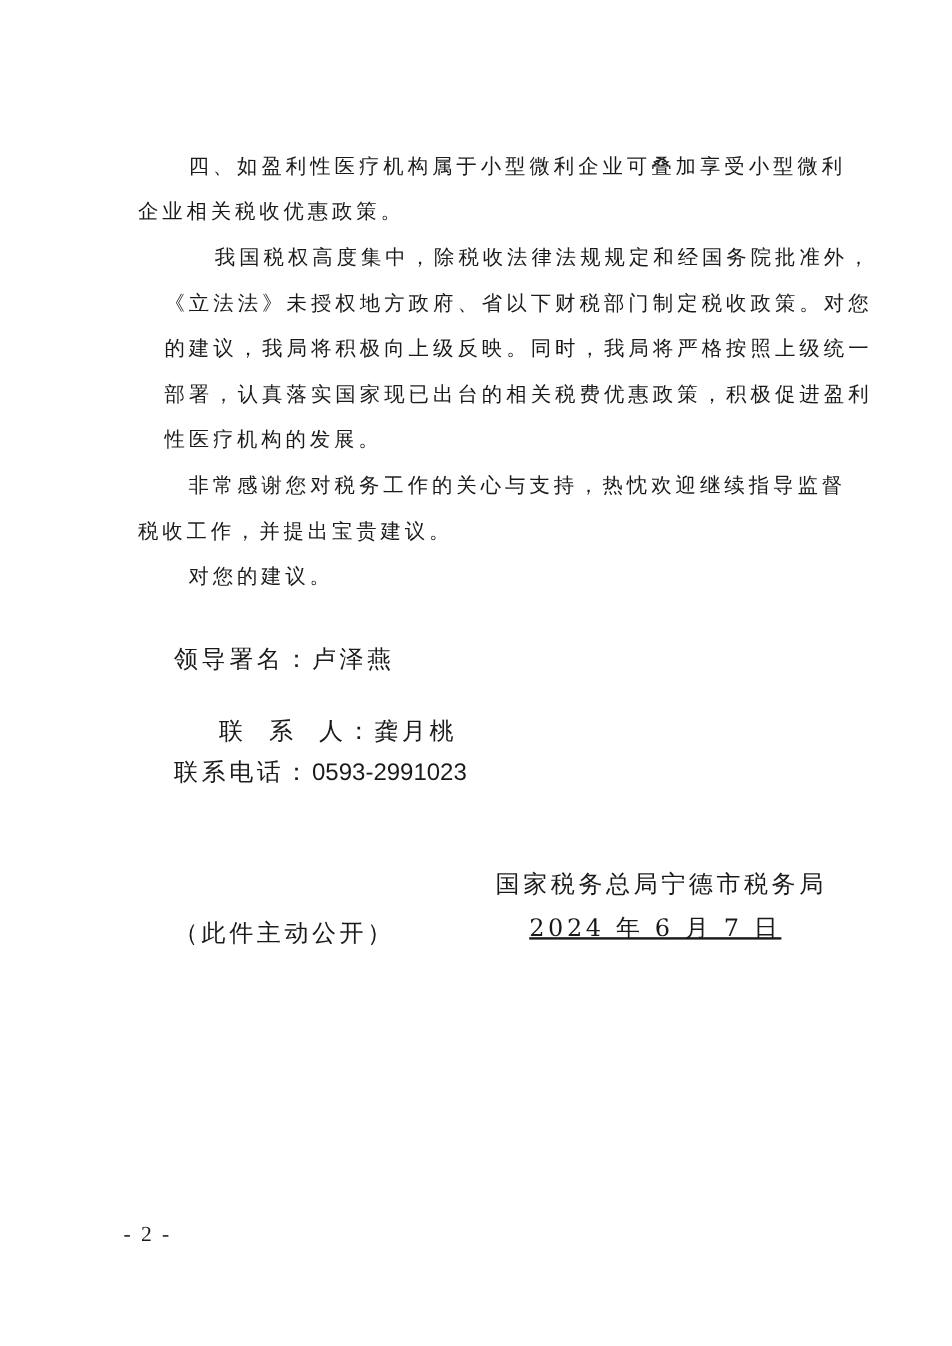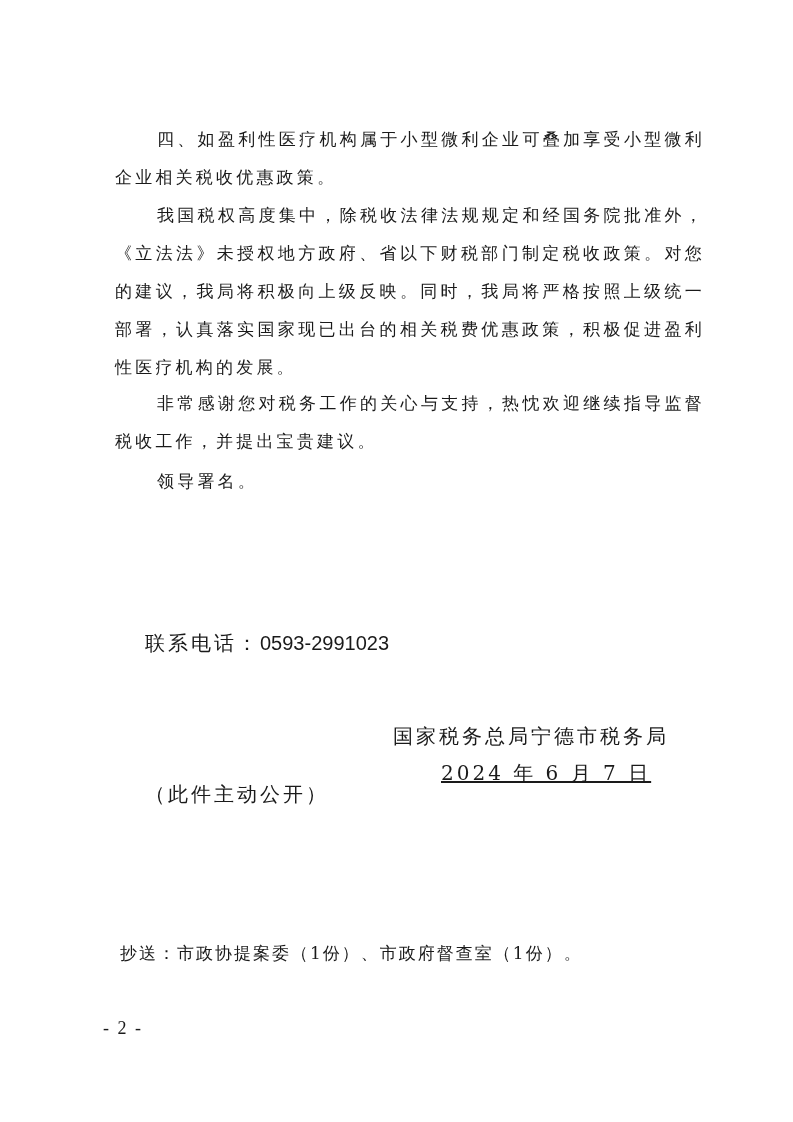--- a/index.html
+++ b/index.html
@@ -59,36 +59,41 @@
       letter-spacing: 2px;
     }
   </style>
 </head>
 <body>
 
 <div class="page">
 
   <p class="para" style="top:120px;">四、如盈利性医疗机构属于小型微利企业可叠加享受小型微利企业相关税收优惠政策。</p>
 
-  <p class="para" style="top:196px;">我国税权高度集中，除税收法律法规规定和经国务院批准外，《立法法》未授权地方政府、省以下财税部门制定税收政策。对您的建议，我局将积极向上级反映。同时，我局将严格按照上级统一部署，认真落实国家现已出台的相关税费优惠政策，积极促进盈利性医疗机构的发展。</p>
+  <p class="para" style="top:196px;margin-left:22px;">我国税权高度集中，除税收法律法规规定和经国务院批准外，《立法法》未授权地方政府、省以下财税部门制定税收政策。对您的建议，我局将积极向上级反映。同时，我局将严格按照上级统一部署，认真落实国家现已出台的相关税费优惠政策，积极促进盈利性医疗机构的发展。</p>
 
-  <p class="para" style="top:386px;font-family:Liberation Mono, monospace;">非常感谢您对税务工作的关心与支持，热忱欢迎继续指导监督税收工作，并提出宝贵建议。</p>
+  <p class="para" style="top:386px;">非常感谢您对税务工作的关心与支持，热忱欢迎继续指导监督税收工作，并提出宝贵建议。</p>
 
-  <p class="para" style="top:462px;">领导署名。</p>
+  <p class="para" style="top:462px;">对您的建议。</p>
 
+  <div class="line" style="left:145px; top:536px;">
+    <span>领导署名：</span><span>卢泽燕</span>
+  </div>
 
+  <div class="line" style="left:145px; top:572px; white-space:pre;">
+    <span style="white-space:pre;">联  系  人：</span><span>龚月桃</span>
+  </div>
 
   <div class="line" style="left:145px; top:610px;margin-top:20px;">
     <span>联系电话：</span><span class="num">0593-2991023</span>
   </div>
 
-  <div class="line" style="left:393px; top:723px;">国家税务总局宁德市税务局</div>
+  <div class="line" style="left:413px; top:723px;">国家税务总局宁德市税务局</div>
 
   <div class="line" style="left:441px; top:760px;text-decoration:underline;">2024 年 6 月 7 日</div>
 
-  <div class="line" style="left:145px; top:781px;">（此件主动公开）</div>
+  <div class="line" style="left:145px; top:764px;">（此件主动公开）</div>
 
-  <div class="footer-line" style="left:120px; top:942px;">抄送：市政协提案委（1份）、市政府督查室（1份）。</div>
 
 
   <div class="page-number">- 2 -</div>
 
 </div>
 
 </body></html>

